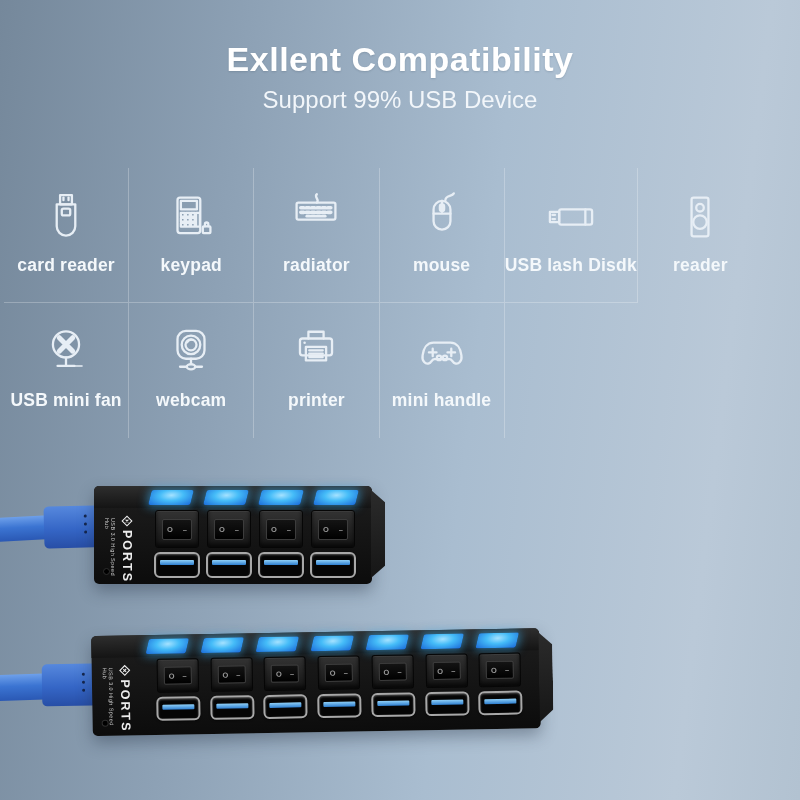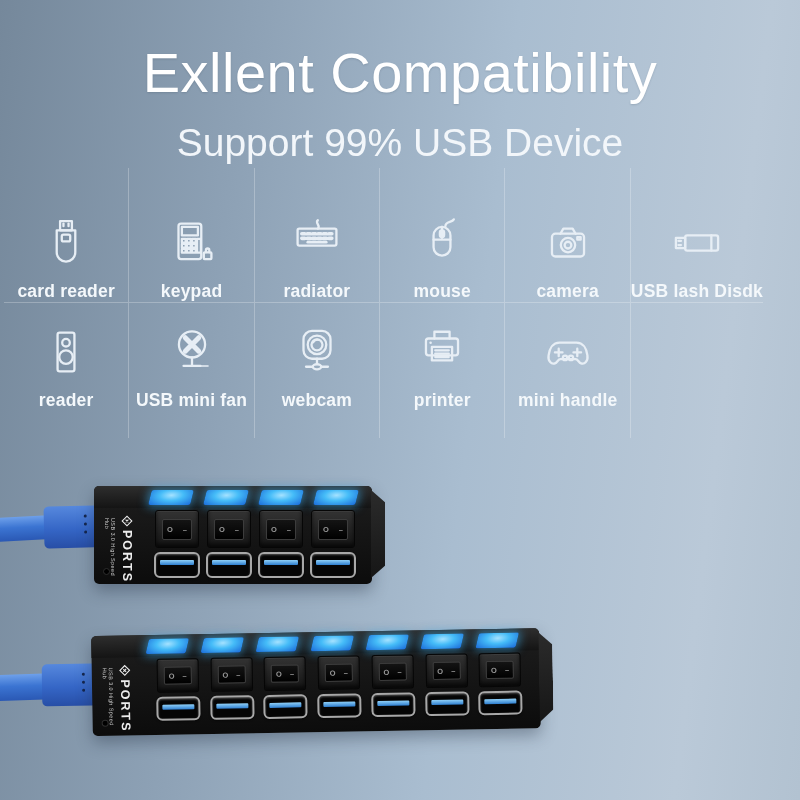--- a/index.html
+++ b/index.html
@@ -3,28 +3,28 @@
 <meta charset="utf-8">
 <style>
   html,body{margin:0;padding:0;}
   body{font-family:"Liberation Sans",sans-serif;}
   .canvas{
     position:relative;width:800px;height:800px;overflow:hidden;
     background:linear-gradient(97deg,#75889b 0%,#8da1b5 28%,#a9bdd0 58%,#bac9d8 86%,#b2c2d1 100%);
   }
   
   .header{position:absolute;top:40px;left:0;right:0;text-align:center;color:#ffffff;}
-  .title{font-size:56px;font-weight:normal;letter-spacing:.5px;text-shadow:0 1px 2px rgba(40,55,70,.18);}
-  .subtitle{font-size:39px;margin-top:16px;color:#f2f6fa;font-weight:400;}
+  .title{font-size:34px;font-weight:bold;letter-spacing:.5px;text-shadow:0 1px 2px rgba(40,55,70,.18);}
+  .subtitle{font-size:24px;margin-top:7px;color:#f2f6fa;font-weight:400;}
   
   .device-grid{position:absolute;top:168px;left:4px;width:759px;display:grid;grid-template-columns:repeat(6,1fr);}
   .cell{height:135px;display:flex;flex-direction:column;align-items:center;padding-top:22px;box-sizing:border-box;
         border-right:1px solid rgba(255,255,255,.25);}
   .cell:nth-child(6n){border-right:none;}
-  .cell.r1{border-bottom:1px solid rgba(255,255,255,.25);justify-content:flex-end;}
+  .cell.r1{border-bottom:1px solid rgba(255,255,255,.25);}
   .devicon{width:54px;height:54px;margin-bottom:11px;}
   .devicon *{vector-effect:non-scaling-stroke;}
   .ic{stroke:#e7eef5;stroke-width:2.3;fill:none;stroke-linecap:round;stroke-linejoin:round;}
   .devlabel{font-size:17.5px;font-weight:bold;color:#f4f8fb;letter-spacing:.2px;white-space:nowrap;}
   
   .hub{position:absolute;}
   .cable{position:absolute;border-radius:2px;z-index:0;
          background:linear-gradient(#6ea0ea 0%,#3b74d2 45%,#2a58b4 100%);}
   .connector{position:absolute;border-radius:5px 2px 2px 5px;z-index:1;
          background:linear-gradient(#5688dd 0%,#3566c6 55%,#274ea6 100%);}
@@ -142,32 +142,20 @@
           <path d="M36 12 c0 -6 8 -4 10 -8"></path>
           <rect x="22" y="13" width="20" height="34" rx="10"></rect>
           <line x1="32" y1="13" x2="32" y2="26"></line>
           <rect x="29.5" y="17" width="5" height="8" rx="2.5"></rect>
           <line x1="22" y1="28" x2="42" y2="28"></line>
         </g>
       </svg>
       <div class="devlabel">mouse</div>
     </div>
 
-    <div class="cell r1">
-      <svg class="devicon" viewBox="0 0 64 64">
-        <g class="ic">
-          <rect x="13" y="21" width="38" height="27" rx="4"></rect>
-          <path d="M23 21 l3.5 -6 h11 l3.5 6"></path>
-          <circle cx="32" cy="34.5" r="8.5"></circle>
-          <circle cx="32" cy="34.5" r="4"></circle>
-          <rect x="43" y="25" width="4" height="3"></rect>
-        </g>
-      </svg>
-      <div class="devlabel">camera</div>
-    </div>
 
     <div class="cell r1">
       <svg class="devicon" viewBox="0 0 64 64">
         <g class="ic">
           <rect x="7" y="26" width="11" height="12"></rect>
           <line x1="10" y1="29.5" x2="13" y2="29.5"></line>
             <line x1="10" y1="34.5" x2="13" y2="34.5"></line>
           <rect x="18" y="23" width="39" height="18" rx="2.5"></rect>
           <line x1="49" y1="23" x2="49" y2="41"></line>
         </g>

